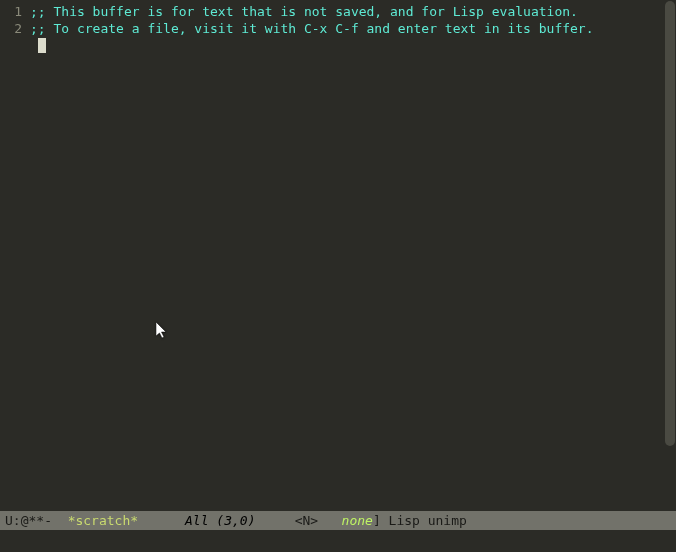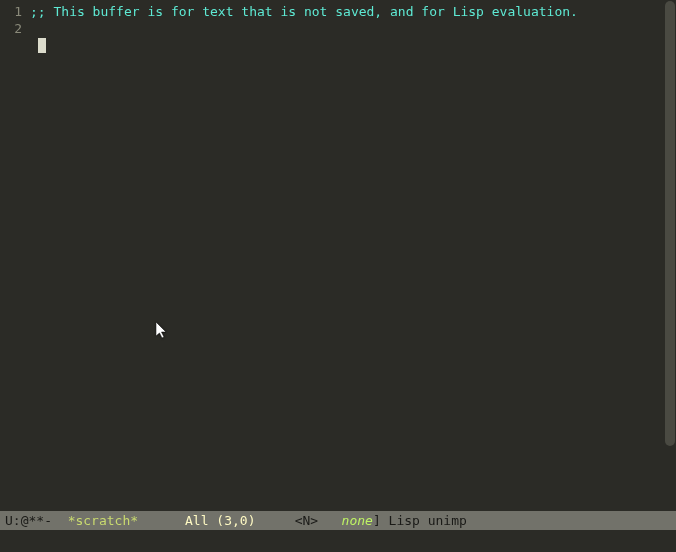--- a/index.html
+++ b/index.html
@@ -77,21 +77,22 @@
       white-space: pre;
     }
     .mode-line .status-prefix {
       color: #1a1a17;
     }
     .mode-line .buffer-name {
       color: #c9da6f;
       font-weight: normal;
     }
     .mode-line .position-info {
-      color: #fef9c3;
+      color: #000000;
+      font-style: italic;
     }
     .mode-line .mode-indicator {
       color: #1a1a17;
     }
     .mode-line .modes {
       color: #1a1a17;
     }
     .mode-line .envrc-val {
       color: #bef264;
       font-style: italic;
@@ -119,20 +120,21 @@
 </head>
 <body>
 
 <div class="editor-area">
   <div class="line">
     <span class="line-number">1</span>
     <span class="line-text">;; This buffer is for text that is not saved, and for Lisp evaluation.</span>
   </div>
   <div class="line">
     <span class="line-number">2</span>
+    <span class="line-text">;; To create a file, visit it with C-x C-f and enter text in its buffer.</span>
   </div>
   <div class="cursor-line">
     <div class="cursor"></div>
   </div>
 </div>
 
 <div class="scrollbar"></div>
 
 <div class="mode-line">
   <span class="status-prefix">U:@**-  </span>

